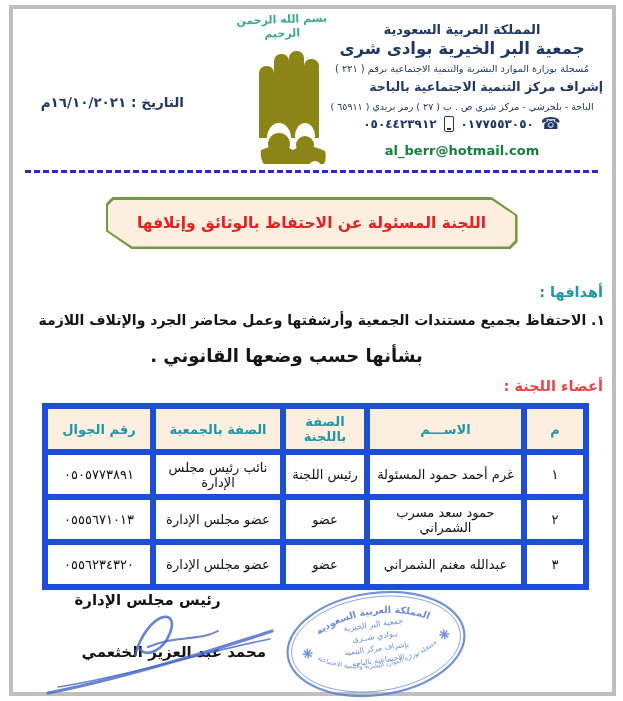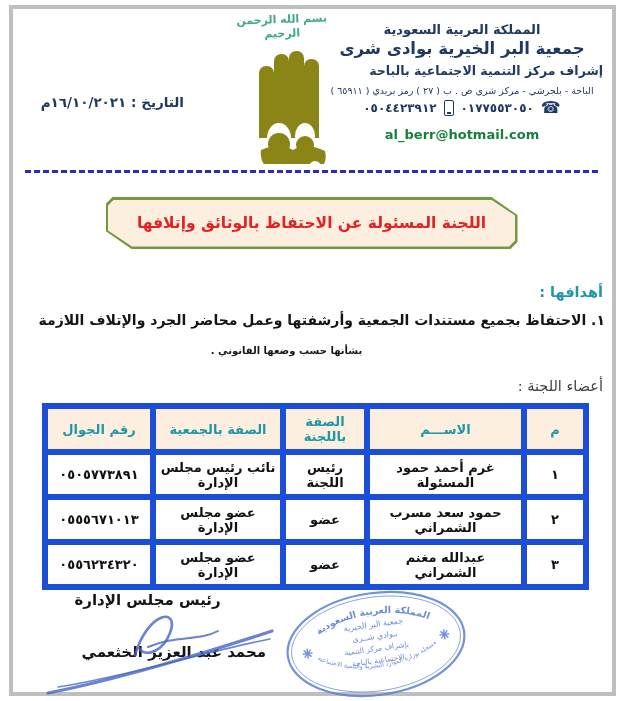--- a/index.html
+++ b/index.html
@@ -44,33 +44,33 @@
     clip-path:polygon(6px 0,calc(100% - 24px) 0,100% 16px,100% calc(100% - 6px),
       calc(100% - 6px) 100%,24px 100%,0 calc(100% - 16px),0 6px);}
   .banner-text{color:#e32222;font-size:15.5px;font-weight:bold;direction:rtl;}
 
   
   .goals-heading{position:absolute;top:284px;right:20px;color:#2196a6;
     font-size:14.5px;font-weight:bold;direction:rtl;}
   .goal-line1{position:absolute;top:312px;right:18px;left:18px;direction:rtl;
     text-align:right;color:#151515;font-size:14px;font-weight:bold;}
   .goal-line2{position:absolute;top:345px;left:0;right:50px;direction:rtl;
-    text-align:center;color:#151515;font-size:10px;font-weight:bold;}
-  .members-heading{position:absolute;top:378px;right:20px;color:#404040;
-    font-size:14.5px;font-weight:normal;direction:rtl;}
+    text-align:center;color:#151515;font-size:18px;font-weight:bold;}
+  .members-heading{position:absolute;top:378px;right:20px;color:#ef4444;
+    font-size:14.5px;font-weight:bold;direction:rtl;}
 
   
   table.members{position:absolute;top:403px;left:42px;width:541px;
     border-collapse:collapse;direction:rtl;table-layout:fixed;}
   table.members th,table.members td{border:6px solid #1d4ed8;text-align:center;
     vertical-align:middle;padding:0 3px;}
   table.members th{height:40px;background:#fcefe0;color:#2196a6;
     font-size:13px;font-weight:bold;}
   table.members td{height:39px;background:#ffffff;color:#111111;
-    font-size:13px;font-weight:bold;}
+    font-size:13px;font-weight:normal;}
   td.cell-mobile{font-size:12px;letter-spacing:1px;}
   .col-num{width:62px;}.col-name{width:157px;}.col-crole{width:84px;}
   .col-arole{width:130px;}.col-mobile{width:108px;}
 
   
   .sig-role{position:absolute;top:591px;left:55px;width:185px;text-align:center;
     color:#141414;font-size:15px;font-weight:bold;direction:rtl;}
   .sig-name{position:absolute;top:643px;left:18px;width:248px;text-align:right;
     color:#141414;font-size:15px;font-weight:bold;direction:rtl;}
   .sig-scribble{position:absolute;top:597px;left:30px;}
@@ -100,20 +100,21 @@
       <circle cx="26" cy="94" r="11"></circle>
       <circle cx="52" cy="95" r="9"></circle>
       <path d="M8 100 Q26 92 40 100 Q54 92 72 101 Q76 118 58 122 Q40 130 22 122 Q6 116 8 100 Z"></path>
     </g>
     <circle cx="62" cy="117" r="6" fill="#ffffff"></circle>
   </svg>
 
   <div class="org" dir="rtl">
     <div class="org-line1">المملكة العربية السعودية</div>
     <div class="org-line2">جمعية البر الخيرية بوادى شرى</div>
+    <div class="org-line3">مُسجلة بوزارة الموارد البشرية والتنمية الاجتماعية برقم ( ٢٢١ )</div>
     <div class="org-line4">إشراف مركز التنمية الاجتماعية بالباحة</div>
     <div class="org-line5">الباحة - بلجرشي - مركز شرى ص . ب ( ٢٧ ) رمز بريدي ( ٦٥٩١١ )</div>
     <div class="org-phones">
       <span class="phone-glyph">☎</span>
       <span>٠١٧٧٥٥٣٠٥٠</span>
       <span class="mobile-glyph"></span>
       <span>٠٥٠٤٤٢٣٩١٢</span>
     </div>
     <div class="org-email">al_berr@hotmail.com</div>
   </div>

